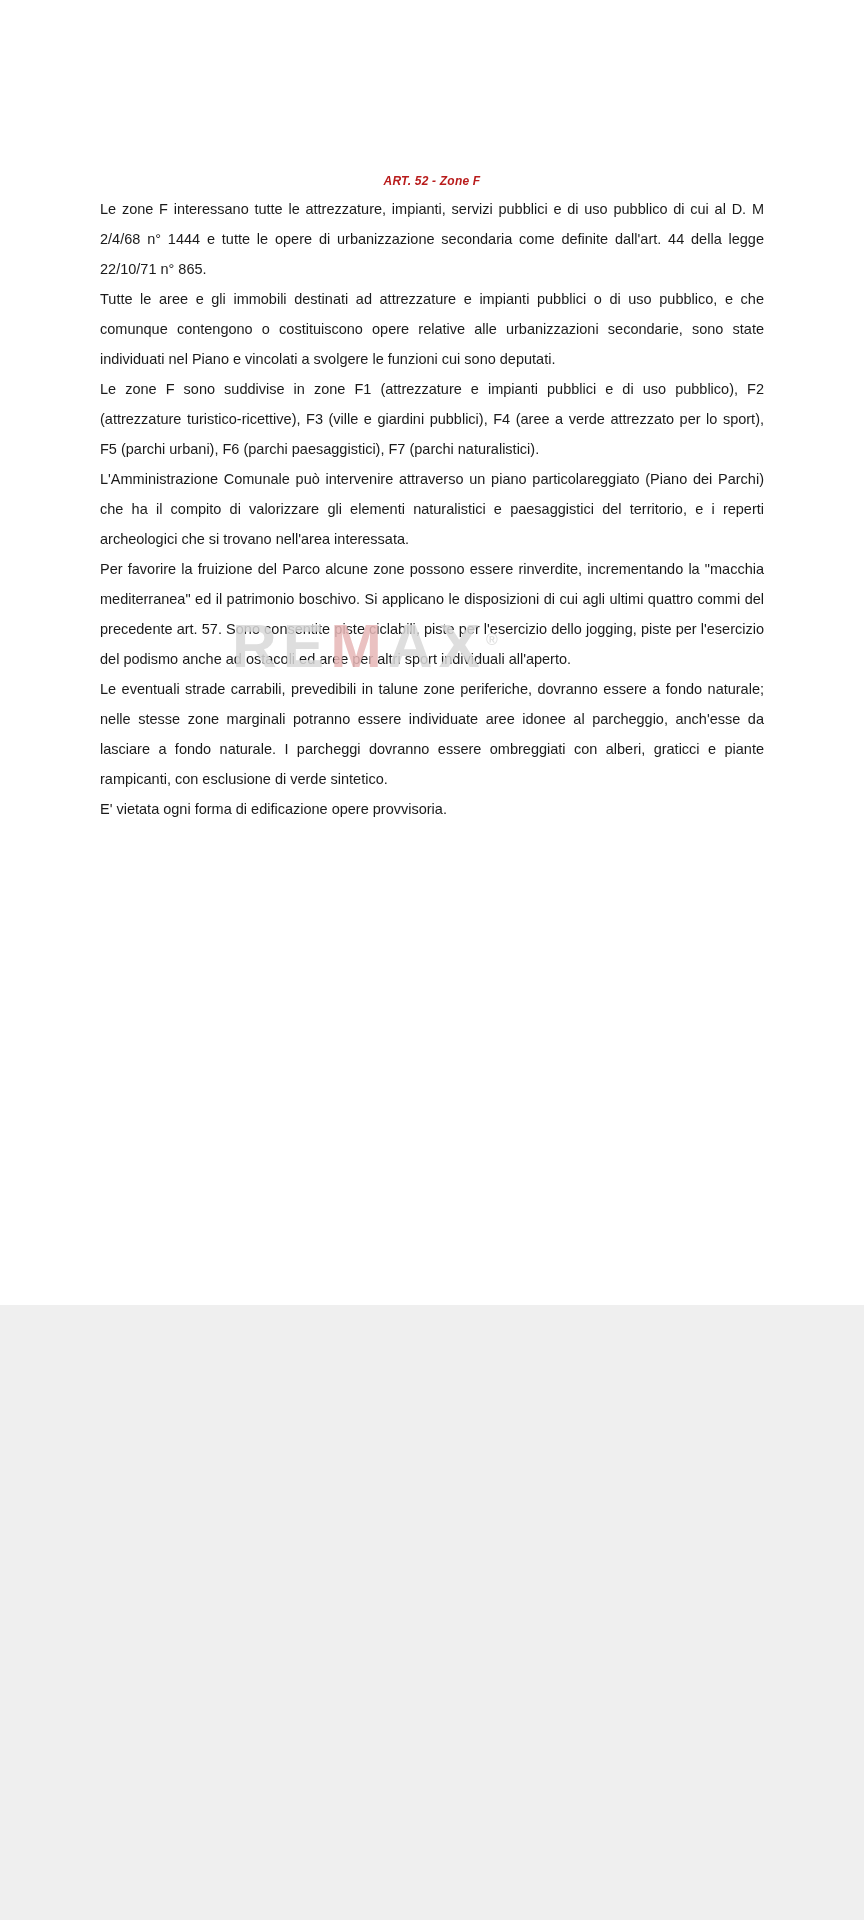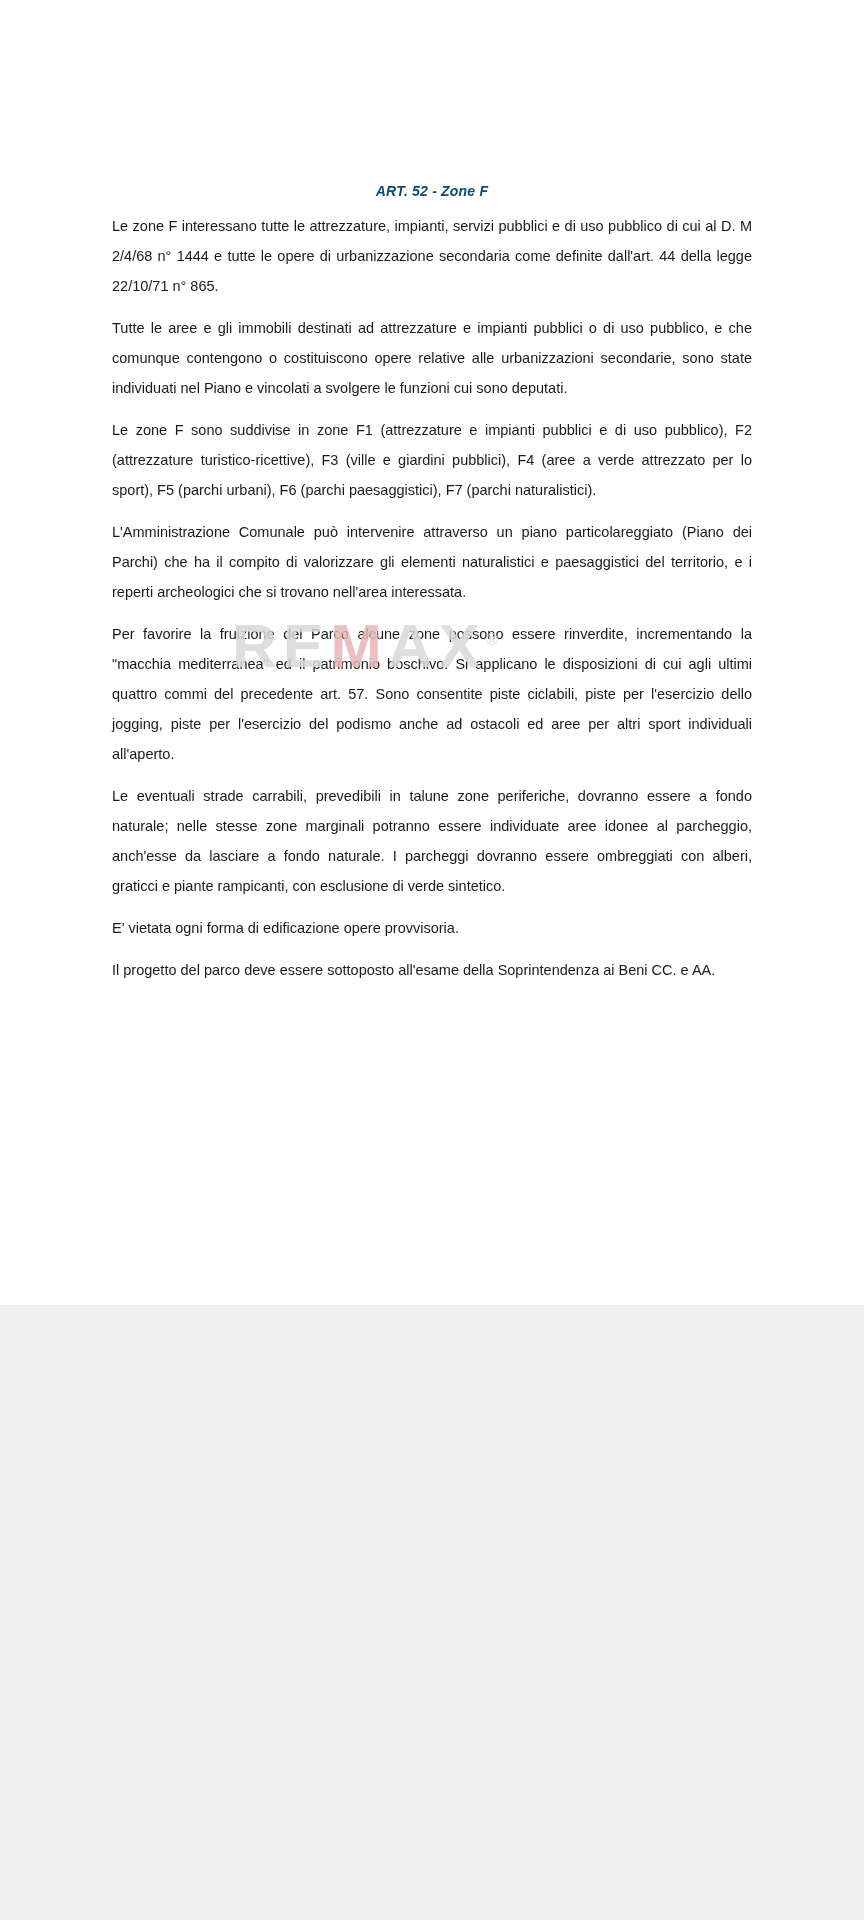--- a/index.html
+++ b/index.html
@@ -28,36 +28,36 @@
     box-sizing: border-box;
   }
   .page-body {
     position: absolute;
     left: 100px;
     top: 170px;
     width: 664px;
   }
   .doc-heading {
     text-align: center;
-    font-size: 14px;
+    font-size: 12px;
     font-weight: bold;
     font-style: italic;
-    color: #0c4a6e;
-    margin: 13px 0 6px 0;
+    color: #b91c1c;
+    margin: 4px 0 6px 0;
     letter-spacing: 0.2px;
   }
   .doc-heading.second {
     margin-top: 40px;
   }
   .para {
     font-size: 14.5px;
     line-height: 30px;
     color: #1a1a1a;
     text-align: justify;
-    margin: 12px;
+    margin: 0;
     hyphens: none;
   }
   .para + .para {
     margin-top: 0;
   }
   .watermark {
     position: absolute;
     left: 232px;
     top: 600px;
     width: 420px;
@@ -109,20 +109,19 @@
 
       <p class="para">Le zone F interessano tutte le attrezzature, impianti, servizi pubblici e di uso pubblico di cui al D. M 2/4/68 n° 1444 e tutte le opere di urbanizzazione secondaria come definite dall'art. 44 della legge 22/10/71 n° 865.</p>
       <p class="para">Tutte le aree e gli immobili destinati ad attrezzature e impianti pubblici o di uso pubblico, e che comunque contengono o costituiscono opere relative alle urbanizzazioni secondarie, sono state individuati nel Piano e vincolati a svolgere le funzioni cui sono deputati.</p>
       <p class="para">Le zone F sono suddivise in zone F1 (attrezzature e impianti pubblici e di uso pubblico), F2 (attrezzature turistico-ricettive), F3 (ville e giardini pubblici), F4 (aree a verde attrezzato per lo sport), F5 (parchi urbani), F6 (parchi paesaggistici), F7 (parchi naturalistici).</p>
 
 
       <p class="para">L'Amministrazione Comunale può intervenire attraverso un piano particolareggiato (Piano dei Parchi) che ha il compito di valorizzare gli elementi naturalistici e paesaggistici del territorio, e i reperti archeologici che si trovano nell'area interessata.</p>
       <p class="para">Per favorire la fruizione del Parco alcune zone possono essere rinverdite, incrementando la "macchia mediterranea" ed il patrimonio boschivo. Si applicano le disposizioni di cui agli ultimi quattro commi del precedente art. 57. Sono consentite piste ciclabili, piste per l'esercizio dello jogging, piste per l'esercizio del podismo anche ad ostacoli ed aree per altri sport individuali all'aperto.</p>
       <p class="para">Le eventuali strade carrabili, prevedibili in talune zone periferiche, dovranno essere a fondo naturale; nelle stesse zone marginali potranno essere individuate aree idonee al parcheggio, anch'esse da lasciare a fondo naturale. I parcheggi dovranno essere ombreggiati con alberi, graticci e piante rampicanti, con esclusione di verde sintetico.</p>
       <p class="para">E' vietata ogni forma di edificazione opere provvisoria.</p>
-      <p class="para">Il progetto del parco deve essere sottoposto all'esame della Soprintendenza ai Beni CC. e AA.</p>
 
     </div>
   </div>
 
   <div class="bottom-area"></div>
 
 </div>
 
 </body></html>

